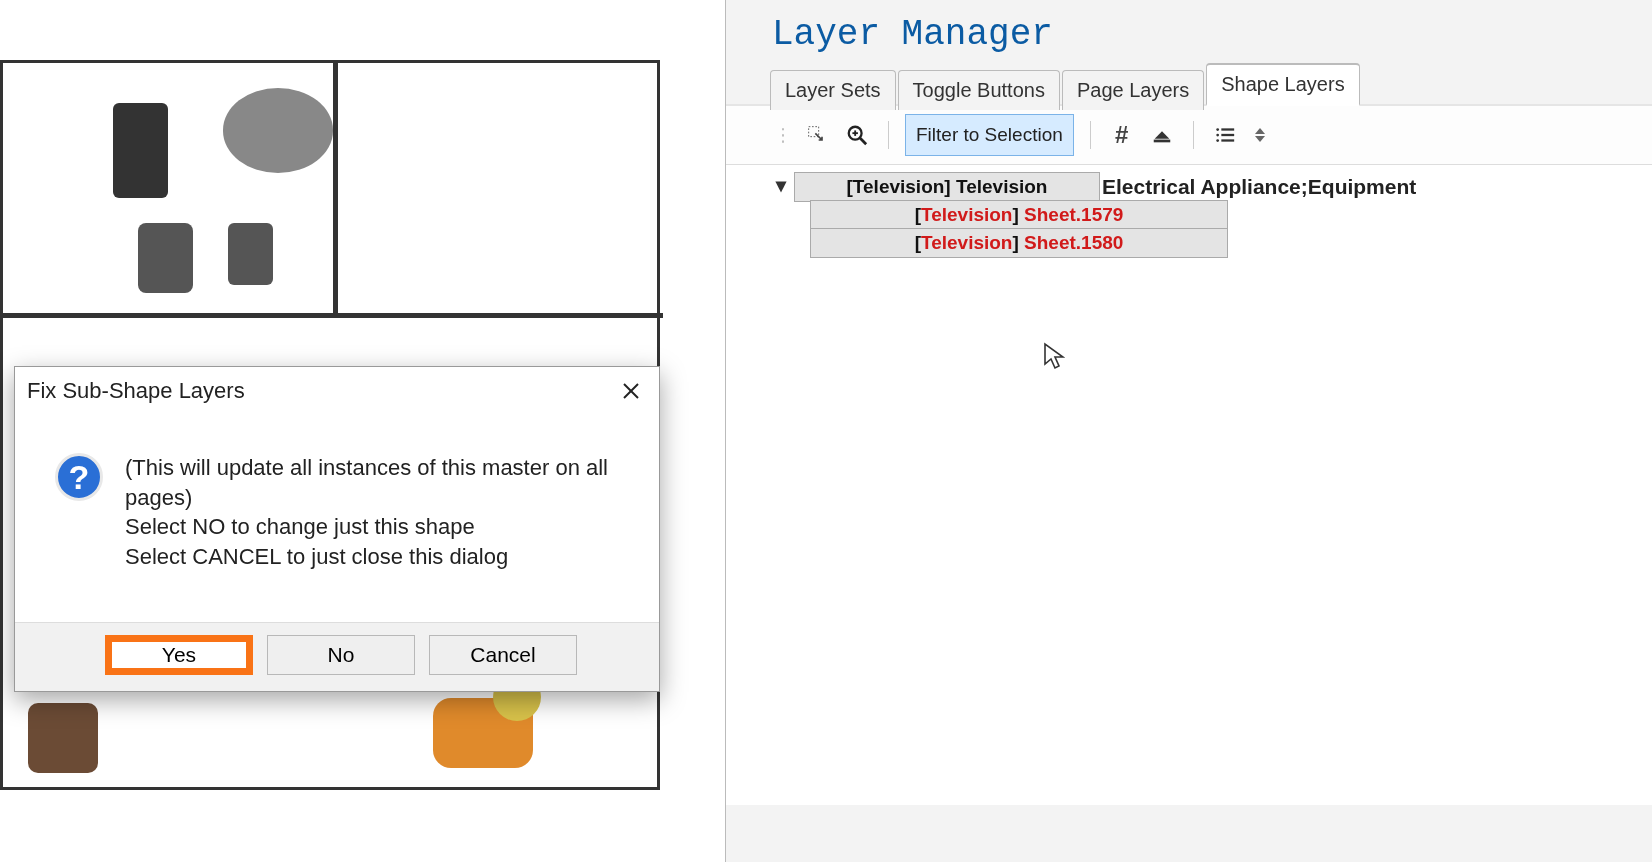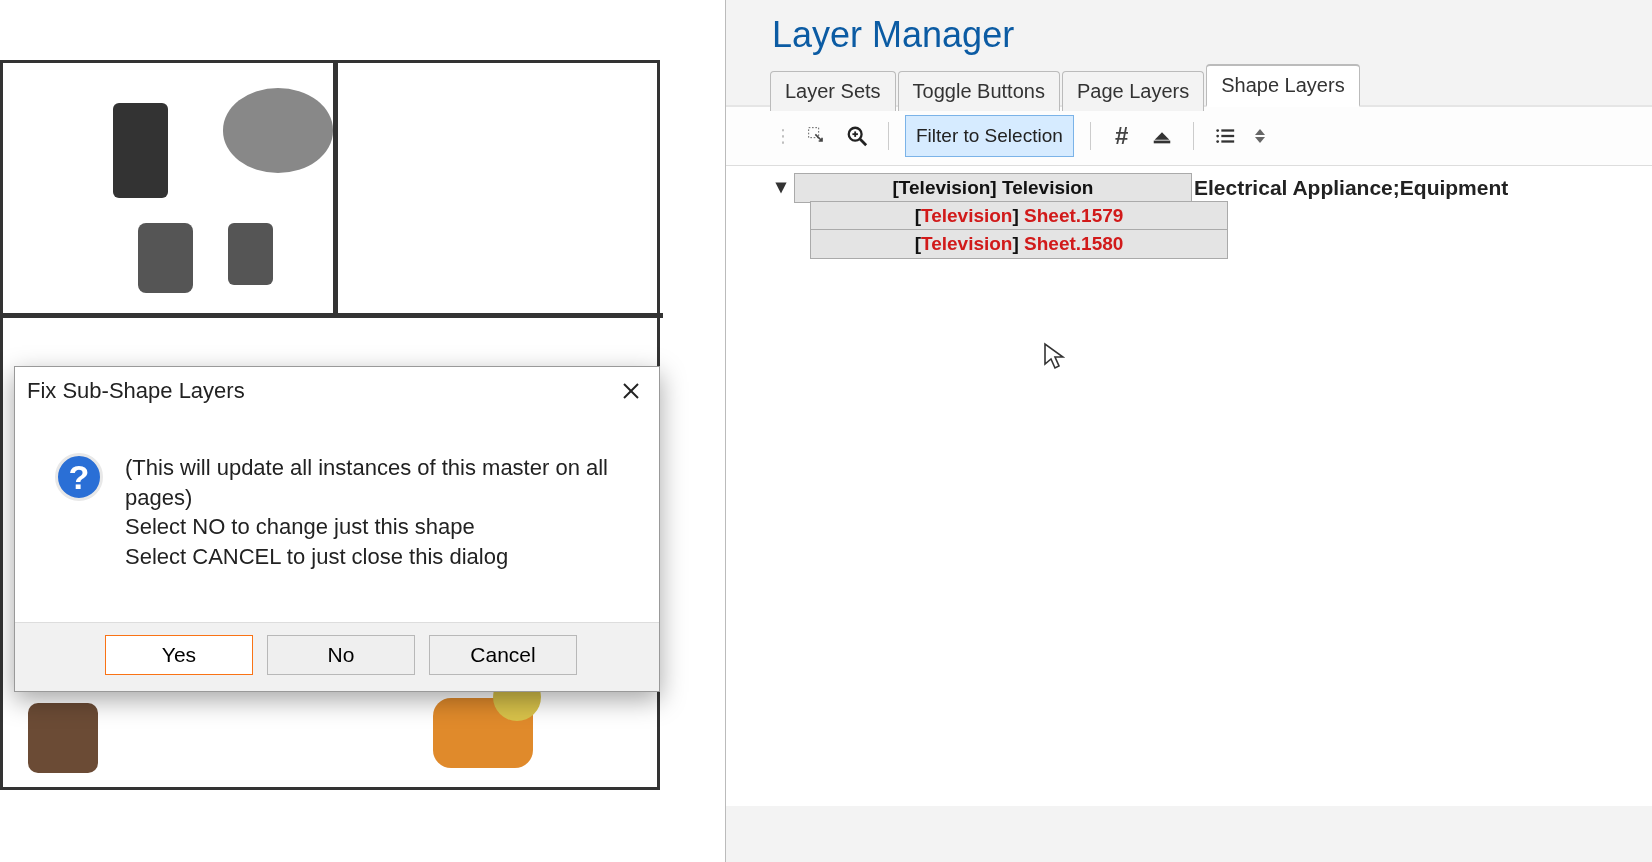--- a/index.html
+++ b/index.html
@@ -35,20 +35,21 @@
     width: 927px;
     height: 862px;
     background: #f3f3f3;
     border-left: 1px solid #bbb;
   }
   .panel-title {
     font-size: 36px;
     color: #0b5ba3;
     padding: 14px 0 8px 46px;
     font-weight: 400;
+    font-family: Liberation Mono, monospace;
   }
   .tabs {
     display: flex;
     align-items: flex-end;
     padding-left: 44px;
     border-bottom: 2px solid #e5e5e5;
     height: 43px;
   }
   .tab {
     padding: 8px 14px;
@@ -118,21 +119,21 @@
   }
   .tree-cell {
     background: #e4e4e4;
     border: 1px solid #aaa;
     padding: 3px 10px;
     font-size: 19px;
     display: inline-block;
     text-align: center;
   }
   .tree-cell.first {
-    width: 398px;
+    width: 306px;
   }
   .tree-cell.child {
     width: 418px;
     margin-left: 36px;
   }
   .appliance-label {
     font-size: 21px;
     color: #222;
     margin-left: 2px;
     font-weight: 600;
@@ -210,21 +211,21 @@
   .dlg-btn {
     width: 148px;
     height: 40px;
     font-size: 21px;
     background: #efefef;
     border: 1px solid #b8b8b8;
     cursor: pointer;
   }
   .dlg-btn.default {
     background: #fff;
-    border: 1px solid #f97316;
+    border: 7px solid #f97316;
     margin-left: 8px;
   }
   
   .cursor-arrow {
     position: absolute;
     left: 1043px;
     top: 342px;
     width: 22px;
     height: 28px;
     z-index: 50;

